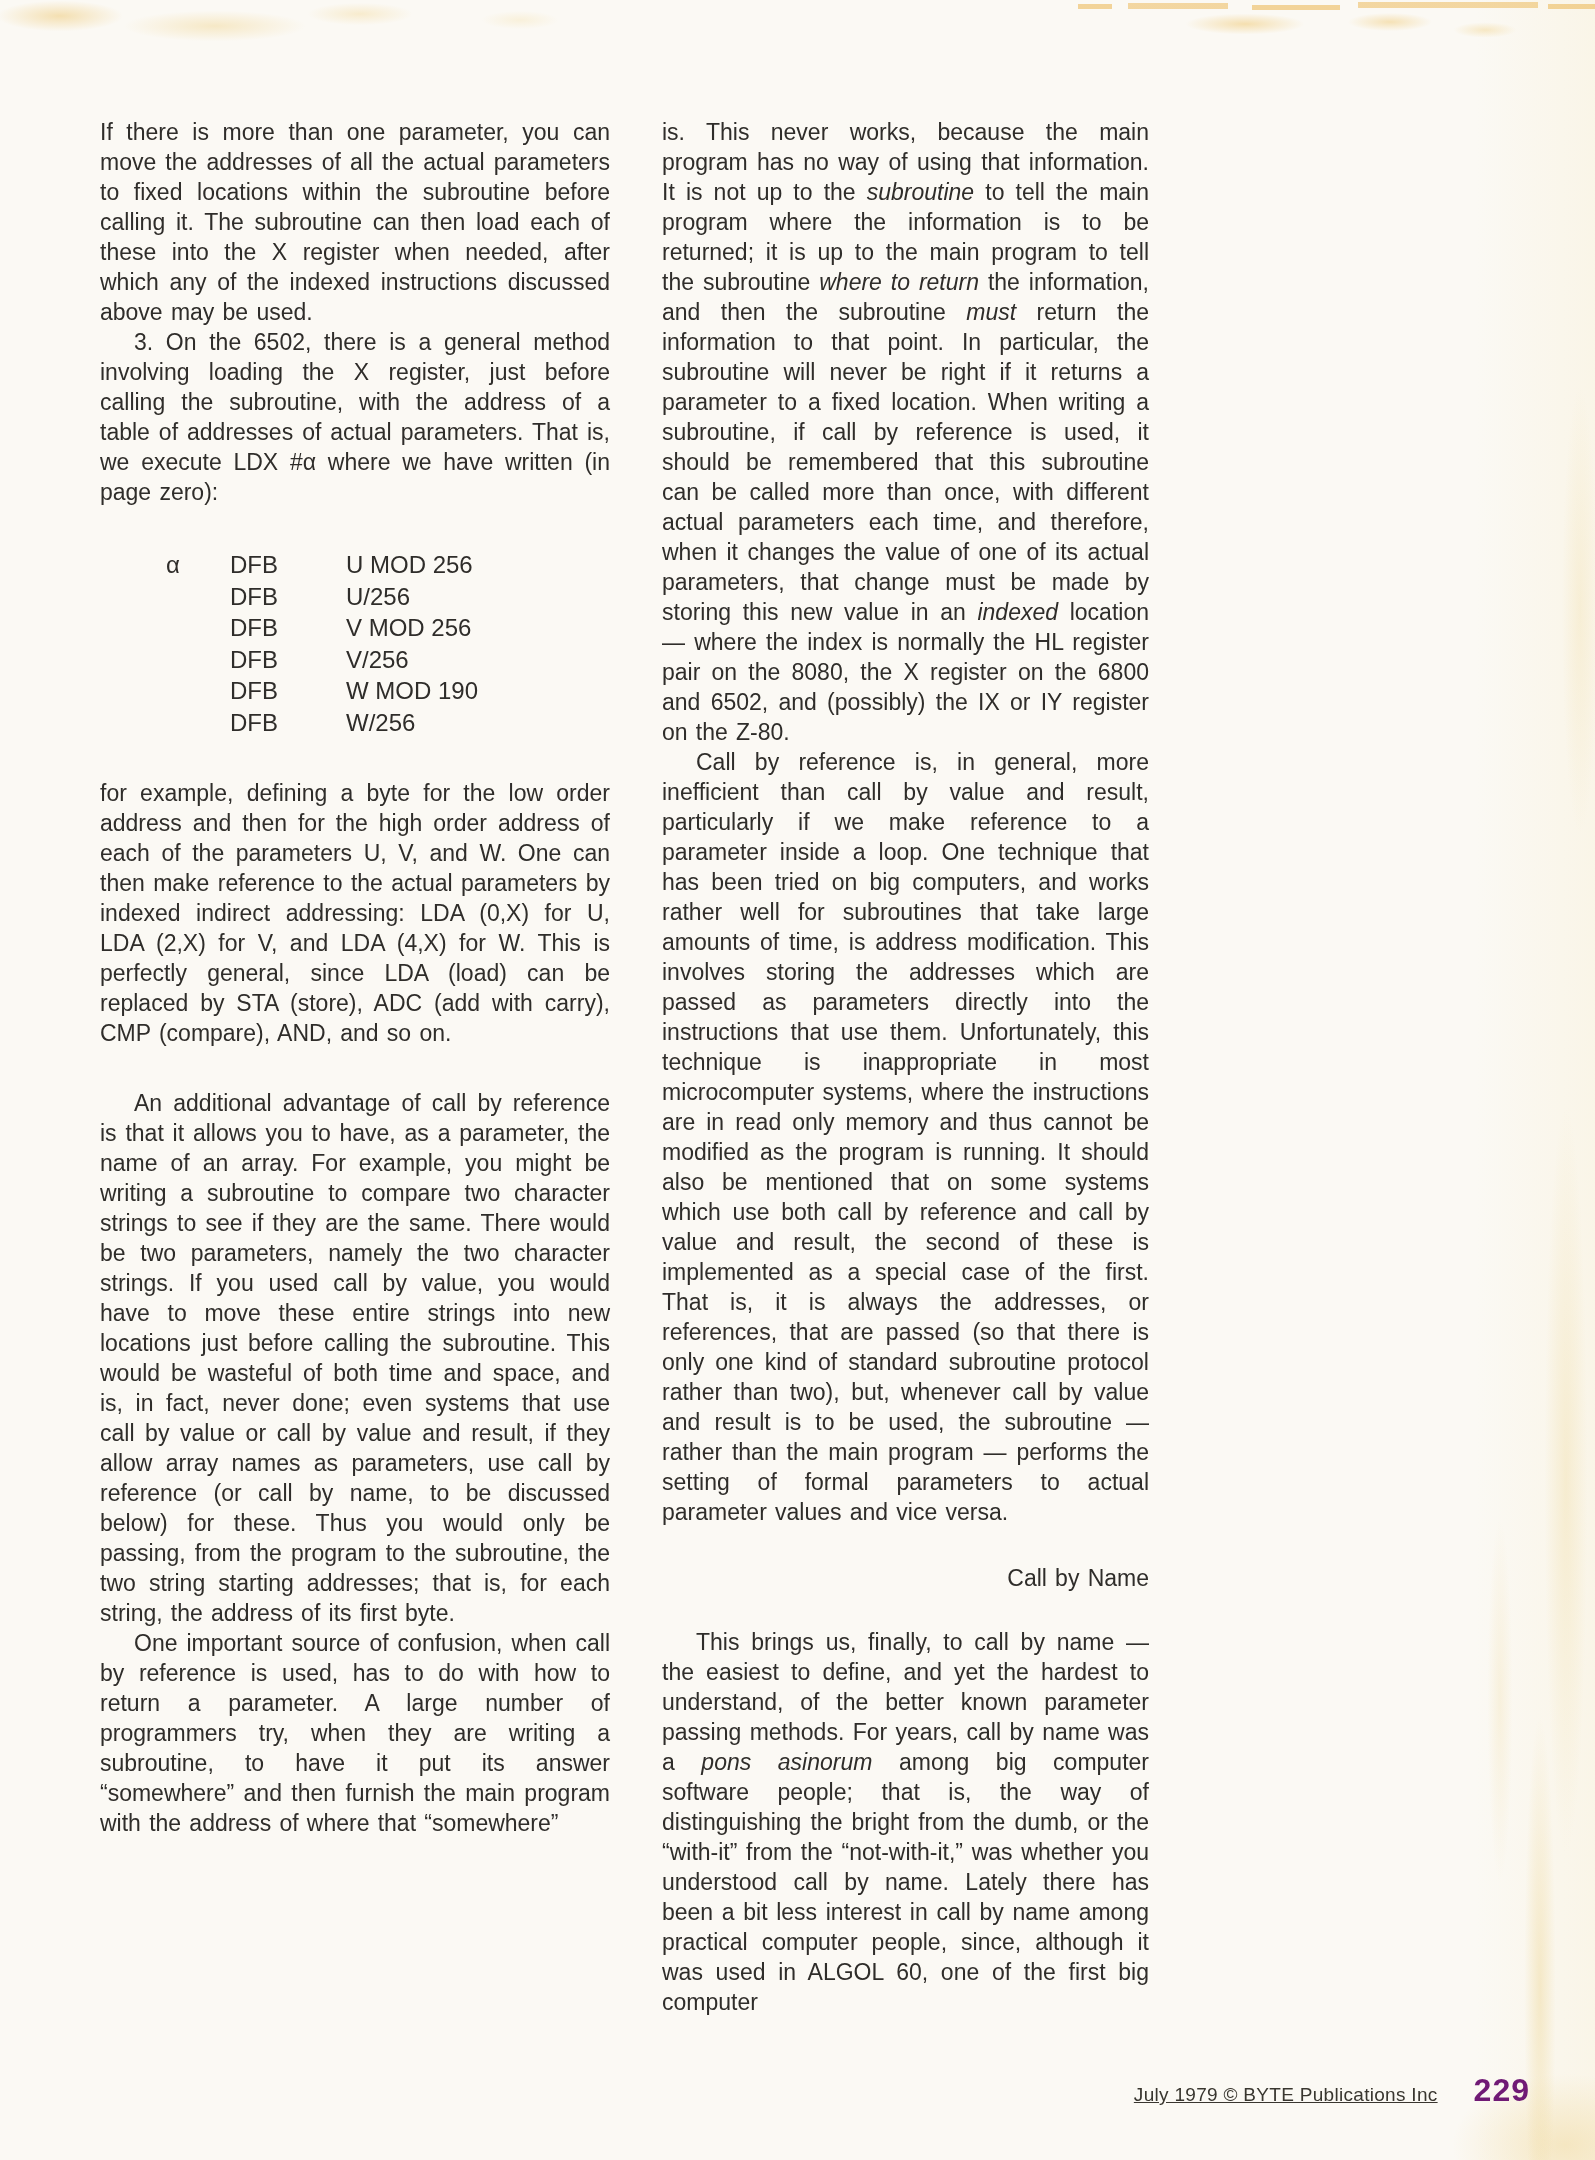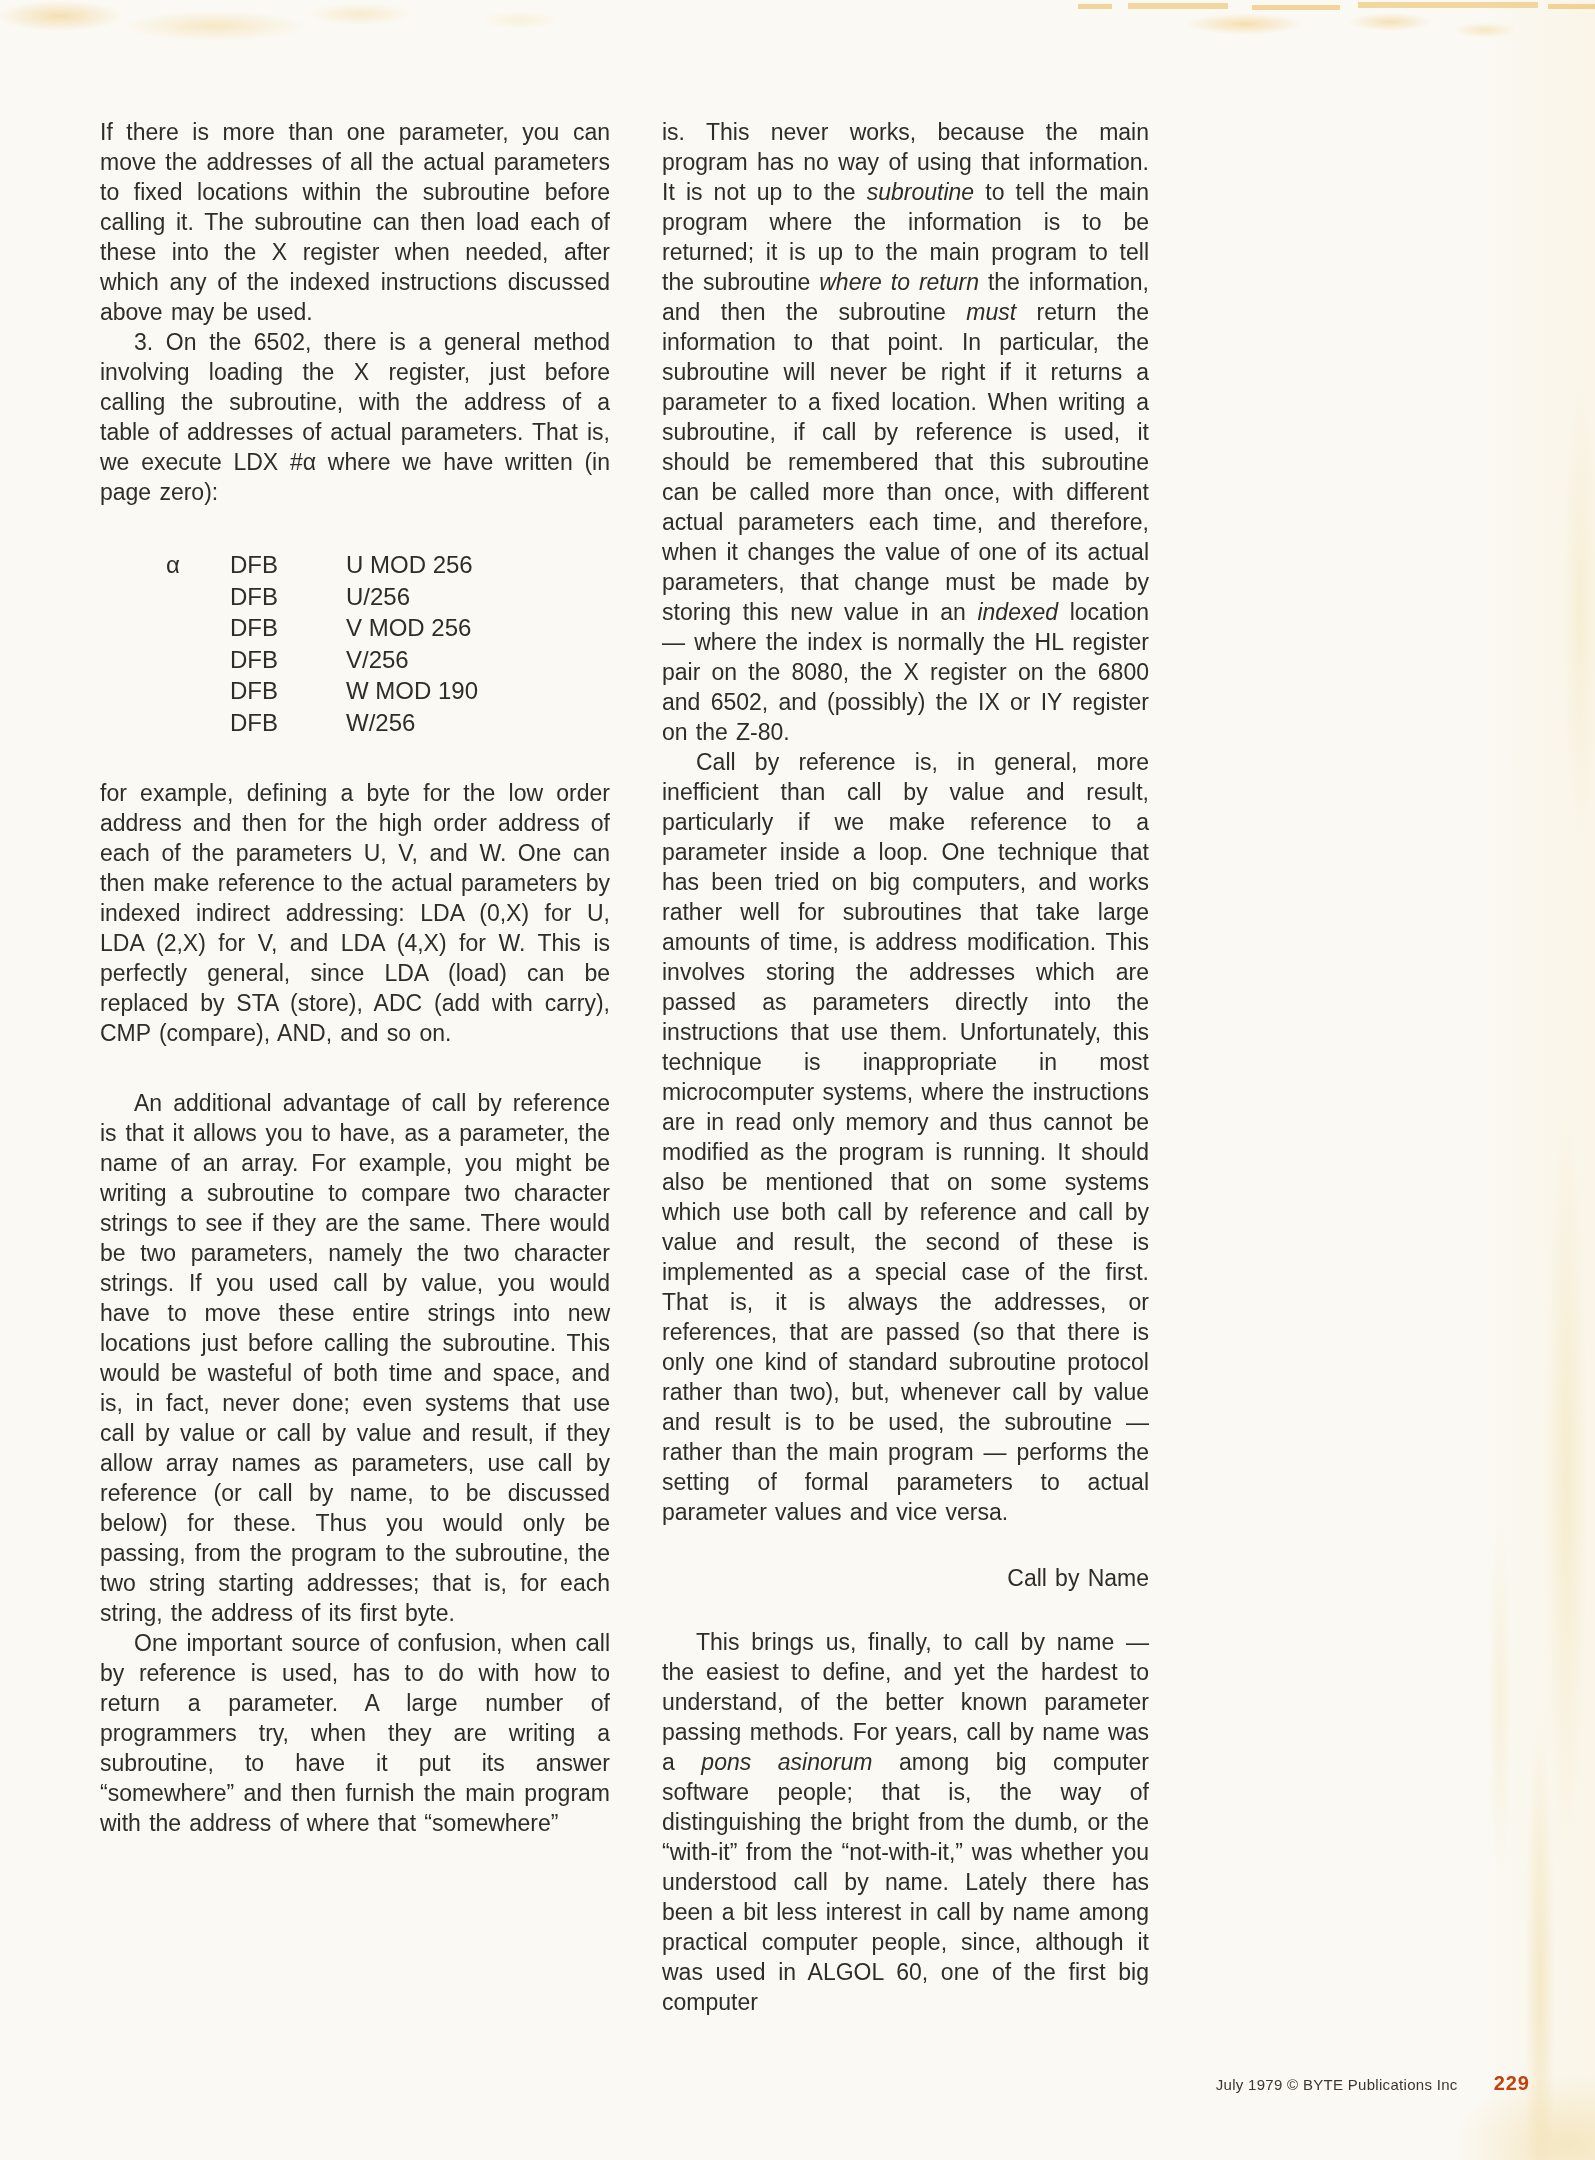--- a/index.html
+++ b/index.html
@@ -91,22 +91,22 @@
 
   .footer {
     position: absolute;
     top: 2072px;
     right: 65px;
     display: flex;
     align-items: baseline;
     gap: 36px;
     white-space: nowrap;
   }
-  .credit  { font-size: 15px; letter-spacing: 0.3px; color: #39362f; }
-  .pagenum { font-size: 20px; font-weight: bold; color: #c2410c; letter-spacing: 1px; }
+  .credit  { font-size: 19px; letter-spacing: 0.3px; color: #39362f; text-decoration: underline; }
+  .pagenum { font-size: 32px; font-weight: bold; color: #701a75; letter-spacing: 1px; }
 </style>
 </head>
 <body>
 
 <div class="page">
   <div class="stains"></div>
 
   <div class="col col-left">
       <div class="para"><span>If there is more than one parameter, you can move the addresses of all the actual parameters to fixed locations within the subroutine before calling it. The subroutine can then load each of these into the X register when needed, after which any of the indexed instructions discussed above may be used.</span></div>
       <div class="para indent"><span>3. On the 6502, there is a general method involving loading the X register, just before calling the subroutine, with the address of a table of addresses of actual parameters. That is, we execute LDX #α where we have written (in page zero):</span></div>

